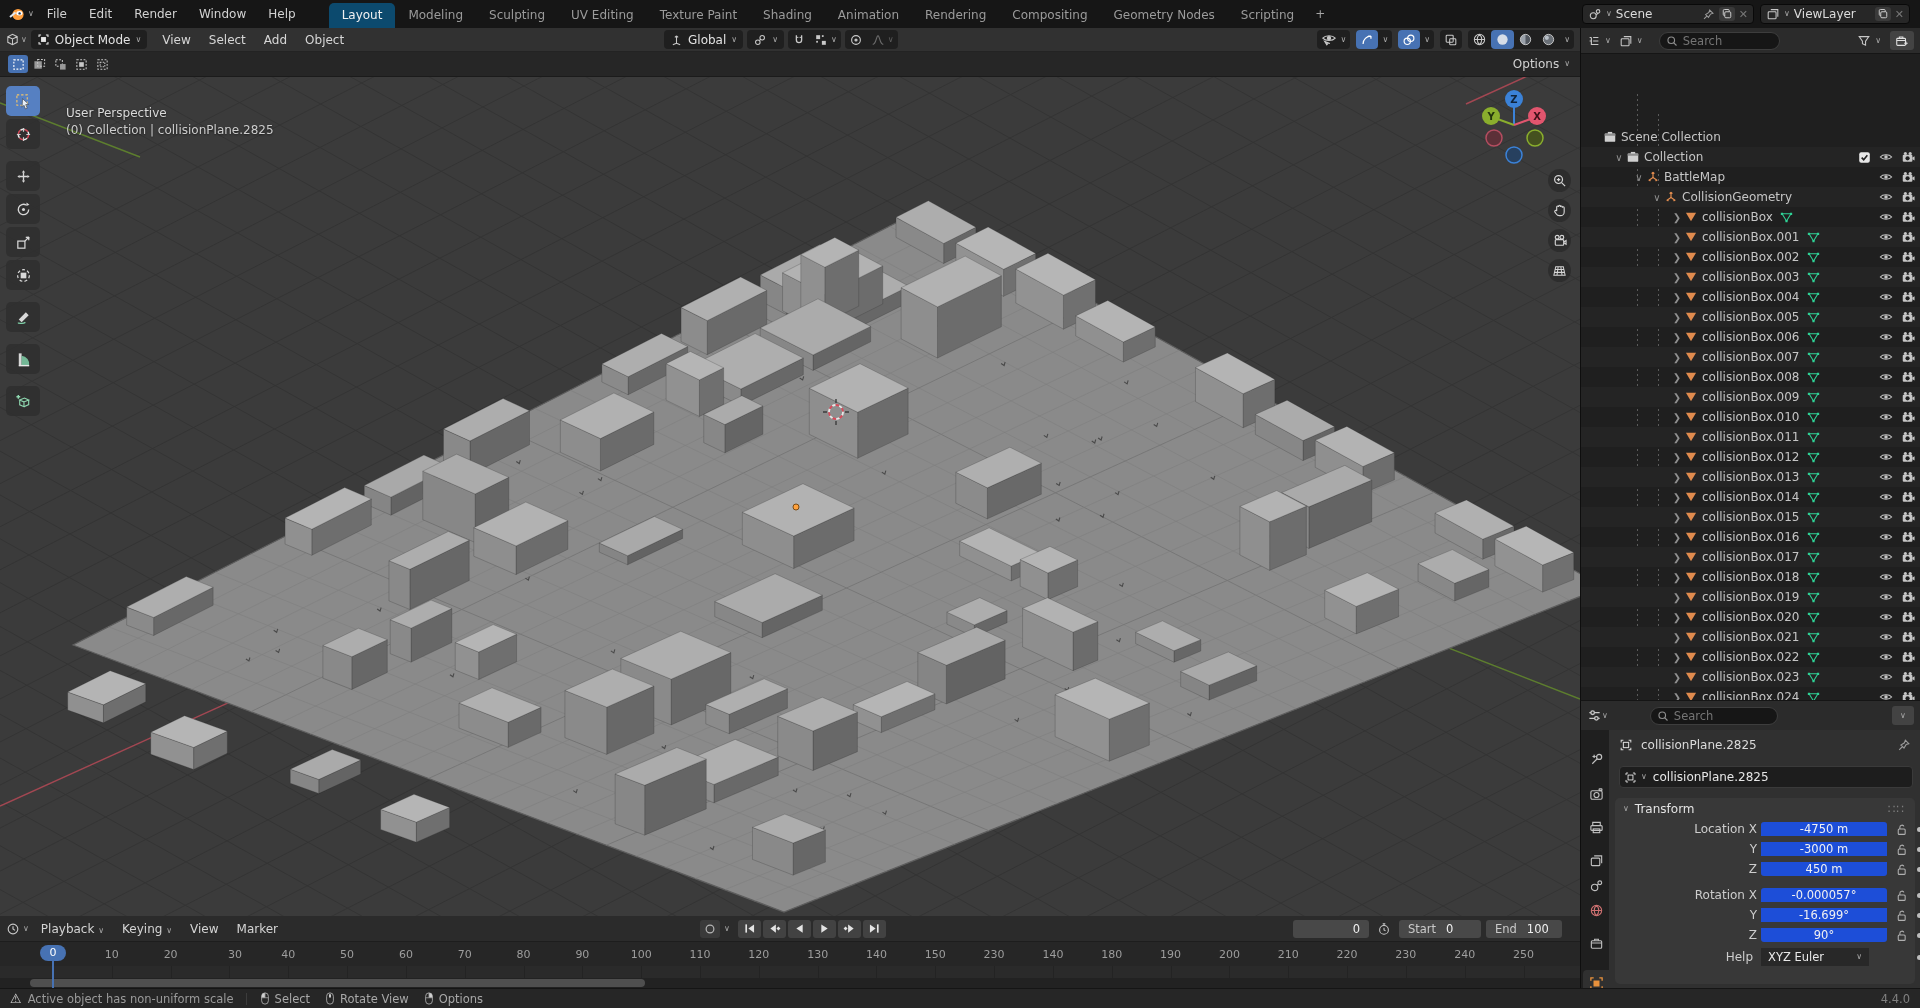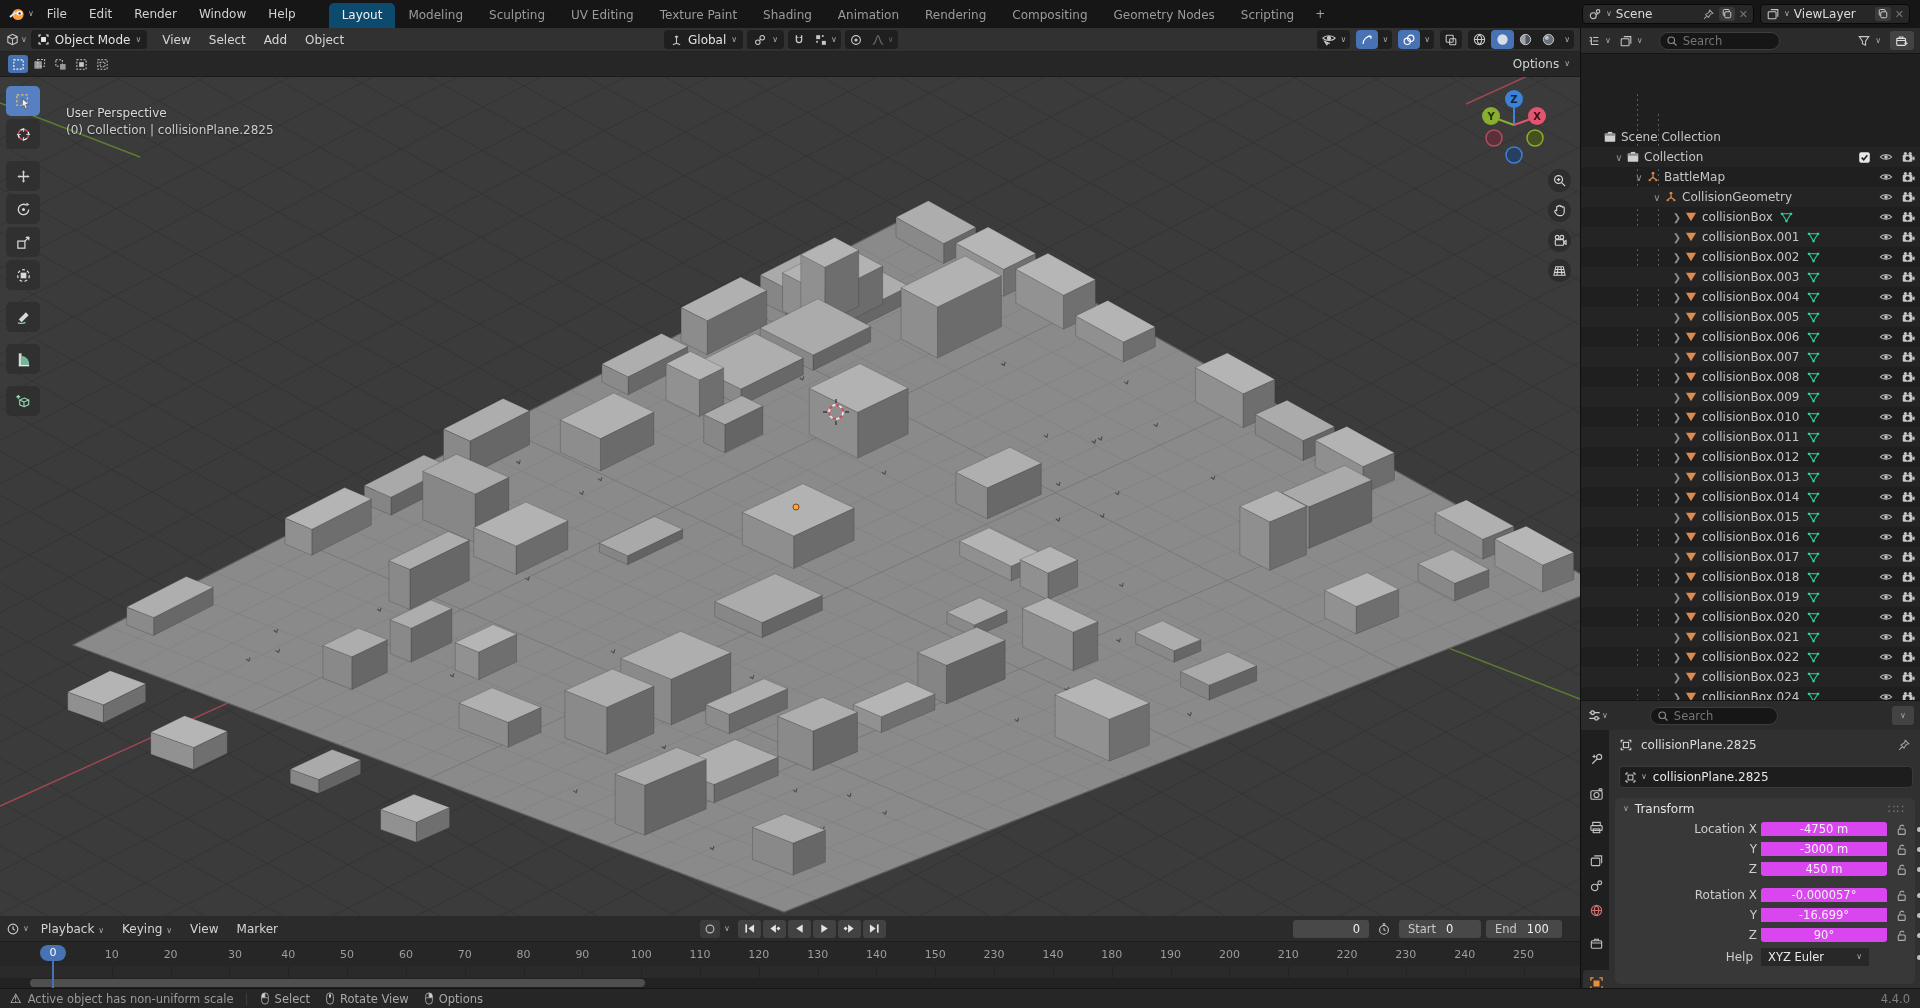--- a/index.html
+++ b/index.html
@@ -60,21 +60,21 @@
   #props { position:absolute; left:1580px; top:730px; width:340px; height:258px; background:#303030; border-left:1px solid #0e0e0e; }
   #ptab-col { position:absolute; left:0; top:0; width:28px; height:258px; background:#1f1f1f; }
   .ptab { position:absolute; left:2px; width:26px; height:26px; display:flex; align-items:center; justify-content:center; border-radius:4px 0 0 4px; }
   .ptab.on { background:#303030; }
   .pcrumb { position:absolute; left:38px; top:8px; display:flex; align-items:center; gap:8px; color:#dadada; }
   .pname { position:absolute; left:38px; top:36px; width:294px; height:22px; background:#1d1d1d; border:1px solid #3a3a3a; border-radius:4px; display:flex; align-items:center; color:#e6e6e6; }
   .panel { position:absolute; left:34px; top:68px; width:300px; height:186px; background:#383838; border-radius:5px; }
   .panel-head { height:22px; display:flex; align-items:center; padding:0 8px; color:#e3e3e3; gap:6px; }
   .t-row { position:absolute; height:18px; display:flex; align-items:center; width:100%; }
   .t-label { position:absolute; right:158px; width:120px; text-align:right; color:#cdcdcd; }
-  .t-val { position:absolute; left:146px; width:126px; height:14px; background:#d946ef; color:#f1f1f1; display:flex; align-items:center; justify-content:center; font-size:11.5px; }
+  .t-val { position:absolute; left:146px; width:126px; height:14px; background:#1d4ed8; color:#f1f1f1; display:flex; align-items:center; justify-content:center; font-size:11.5px; }
   .t-val.first { border-radius:3px 3px 0 0; }
   .t-val.last { border-radius:0 0 3px 3px; }
   .t-lock { position:absolute; left:280px; }
   .t-dot { position:absolute; left:302px; width:5px; height:5px; border-radius:50%; background:#bdbdbd; }
   .t-mode { position:absolute; left:146px; width:108px; height:18px; background:#282828; border-radius:0; color:#e8e8e8; display:flex; align-items:center; padding:0 7px; justify-content:space-between; font-size:11.5px; }
 
   
   #timeline { position:absolute; left:0; top:916px; width:1580px; height:72px; background:#2b2b2b; }
   #tl-header { height:26px; display:flex; align-items:center; border-bottom:1px solid #1d1d1d; }
   #tl-header .menu { padding:0 9px; color:#d4d4d4; }

